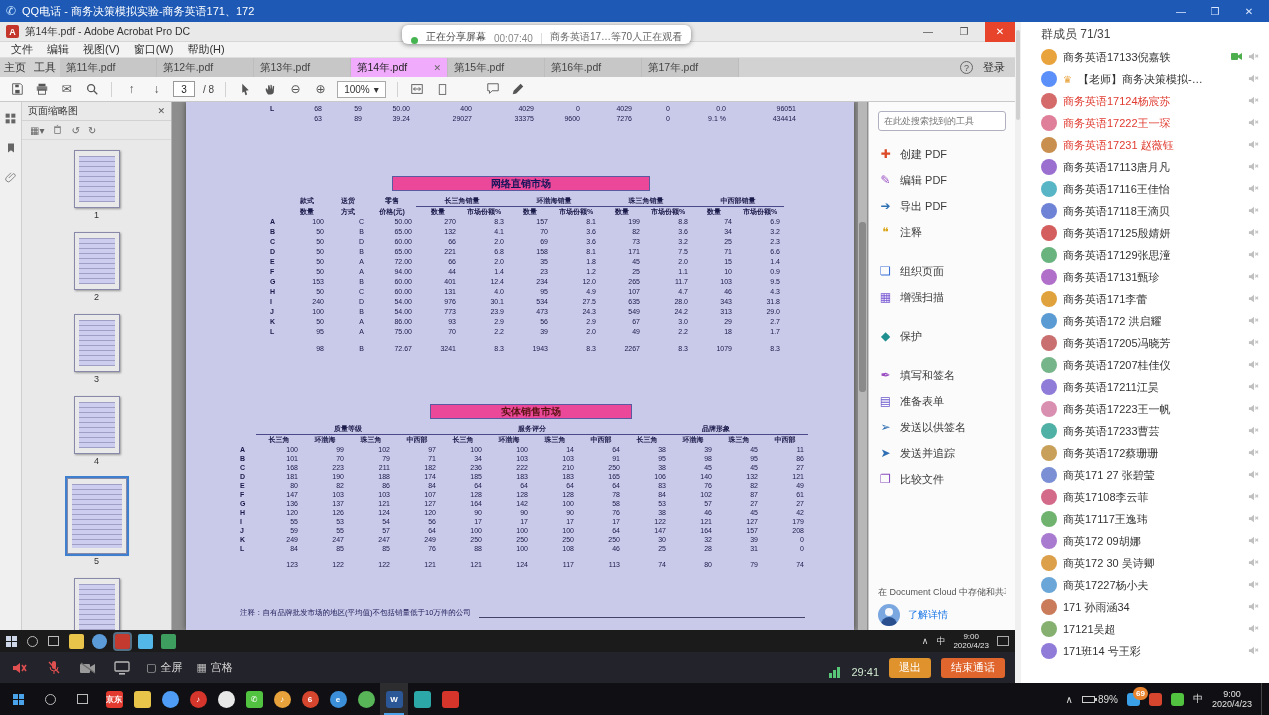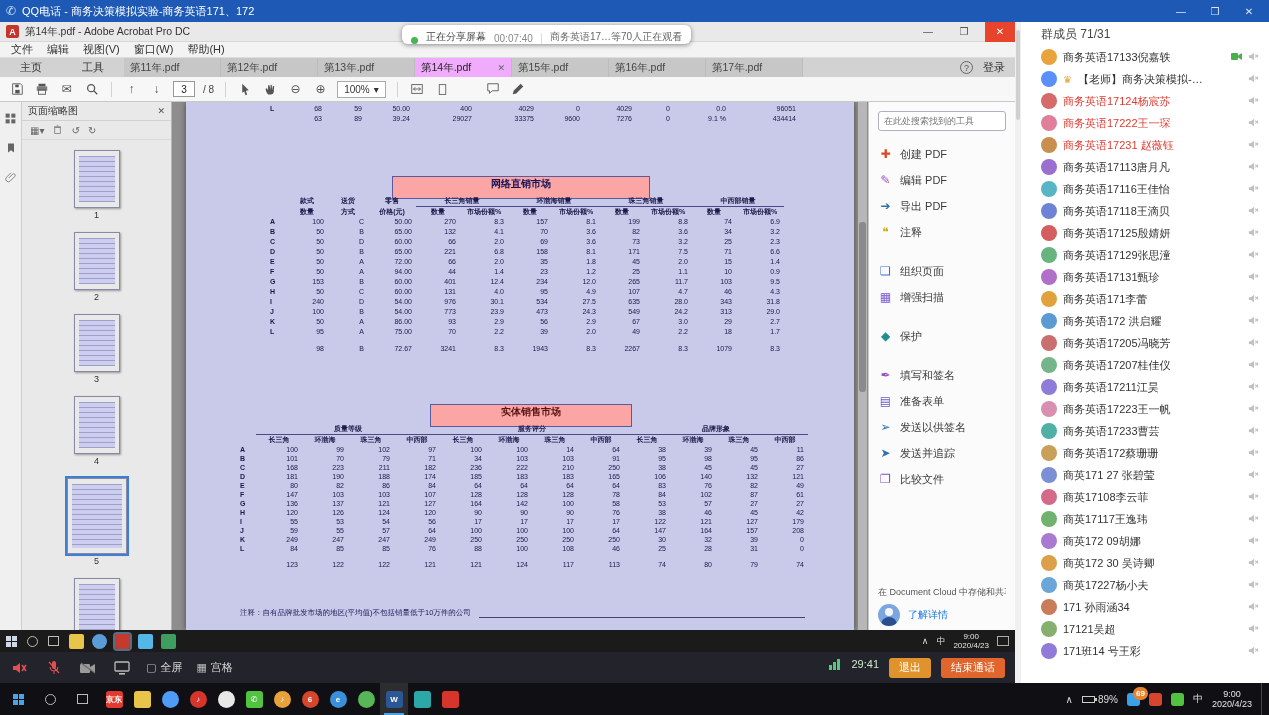--- a/index.html
+++ b/index.html
@@ -25,21 +25,21 @@
   #acro-titlebar .spacer { flex:1; }
   #acro-titlebar .tctl { width:30px; height:20px; display:flex; align-items:center;
     justify-content:center; font-size:10px; color:#555; }
   #acro-titlebar .tctl.close { background:#e8442c; color:#fff; }
 
   #acro-menubar { height:16px; background:#f3f3f3; display:flex; align-items:center;
     font-size:11px; color:#333; padding-left:4px; border-bottom:1px solid #ddd;}
   #acro-menubar .menuitem { padding:0 7px; }
 
   #acro-tabbar { height:19px; background:#d2d2d2; display:flex; align-items:stretch; }
-  .texttab { padding:0 20px; font-size:11px; color:#333; display:flex; align-items:center; }
+  .texttab { padding:0 4px; font-size:11px; color:#333; display:flex; align-items:center; }
   #doc-tabs { display:flex; }
   .doctab { width:97px; border-right:1px solid #bdbdbd; background:#c7c7c7; font-size:10.5px;
     color:#444; display:flex; align-items:center; padding:0 6px; gap:4px; }
   .doctab.active { background:#f0abfc; color:#222; }
   .doctab-label { overflow:hidden; white-space:nowrap; flex:1; }
   .doctab-close { display:none; font-size:9px; color:#666; }
   .doctab.active .doctab-close { display:inline; }
   .tabbar-right { margin-left:auto; display:flex; align-items:center; gap:10px; padding-right:10px; }
   .help-circle { width:13px; height:13px; border:1px solid #666; border-radius:50%; font-size:9px;
     color:#555; display:flex; align-items:center; justify-content:center; }
@@ -81,21 +81,21 @@
   .thumbitem.selected .thumbpic { width:60px; height:76px; outline:2px solid #3f7fd0; }
   .thumbnum { font-size:9px; color:#333; margin-top:2px; }
 
   #pdf-view { flex:1; position:relative; background:#8e8e8e; overflow:hidden; }
   #pdf-page { position:absolute; left:14px; top:0; width:668px; height:528px;
     background:#c9c9ea; box-shadow:0 0 6px rgba(0,0,0,.5); overflow:hidden; }
   #pdf-scrollbar { position:absolute; right:1px; top:0; bottom:0; width:9px; background:#b7b7b7; }
   #pdf-scroll-thumb { position:absolute; left:1px; top:120px; width:7px; height:170px;
     background:#8a8a8a; border-radius:3px; }
 
-  .market-bar { position:absolute; height:23px; background:#fca5a5; border:1px solid #5a5aa0;
+  .market-bar { position:absolute; height:15px; background:#ec4899; border:1px solid #5a5aa0;
     font-weight:bold; font-size:10px; text-align:center; line-height:13px; }
   #market1-bar { left:206px; top:74px; width:258px; color:#14145a; }
   #market2-bar { left:244px; top:302px; width:202px; color:#5a1414; }
 
   table.ptable { position:absolute; border-collapse:collapse; color:#1a1a4a; }
   .ptable th { font-size:7px; font-weight:bold; text-align:center; line-height:10px; white-space:nowrap; }
   .ptable td { font-size:7px; text-align:right; line-height:10px; padding-right:4px; white-space:nowrap; }
   .ptable td:first-child { text-align:left; padding-right:0; font-weight:bold; }
   .ptable .grp { border-bottom:1px solid #4a4a8a; }
   .ptable tbody.tsummary tr td { padding-top:7px; }
@@ -146,21 +146,21 @@
   #shared-tray { margin-left:auto; display:flex; align-items:center; gap:8px; font-size:9px; color:#ddd; }
   .timeblock { text-align:center; font-size:8px; line-height:9px; color:#e5e5e5; }
   .traybox { width:12px; height:10px; border:1px solid #aaa; }
 
   
   #call-bar { left:0; top:652px; width:1015px; height:31px; background:#23232b;
     display:flex; align-items:center; padding:0 10px; gap:14px; }
   .cico { width:20px; height:18px; display:flex; align-items:center; justify-content:center; }
   .call-label { display:flex; align-items:center; gap:4px; color:#d8d8d8; font-size:11px; }
   .call-label .g { font-size:11px; color:#bbb; }
-  #call-right { margin-left:auto; display:flex; align-items:flex-start; gap:10px; }
+  #call-right { margin-left:auto; display:flex; align-items:flex-end; gap:10px; }
   .sig { display:flex; align-items:flex-end; height:12px; }
   .sig i { display:inline-block; width:3px; background:#58c878; margin-right:1px; }
   .sig i:nth-child(1){height:5px} .sig i:nth-child(2){height:8px} .sig i:nth-child(3){height:11px}
   #call-timer { color:#cfe8cf; font-size:11px; }
   .callbtn { height:20px; border-radius:3px; color:#fff; font-size:11px; display:flex;
     align-items:center; padding:0 10px; }
   #btn-exit { background:#e0922d; }
   #btn-end { background:#e0662d; }
 
   

